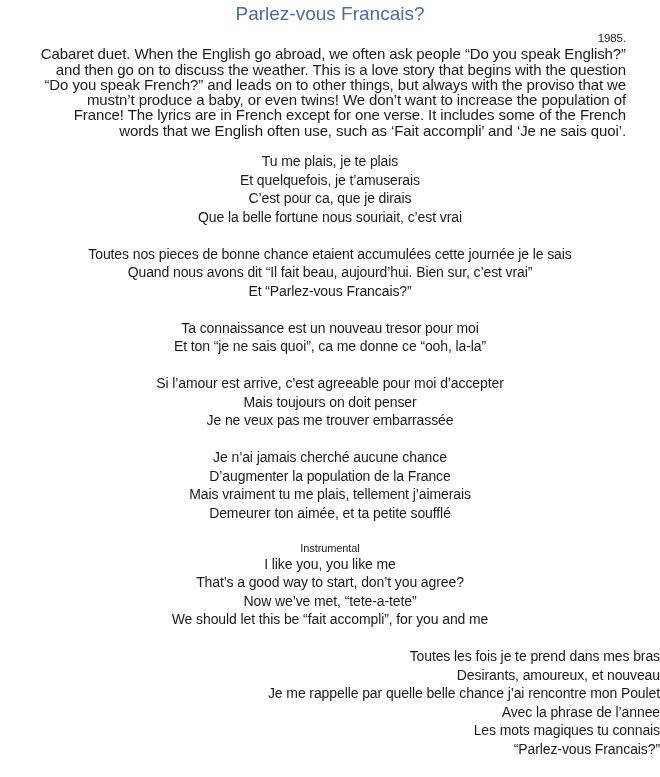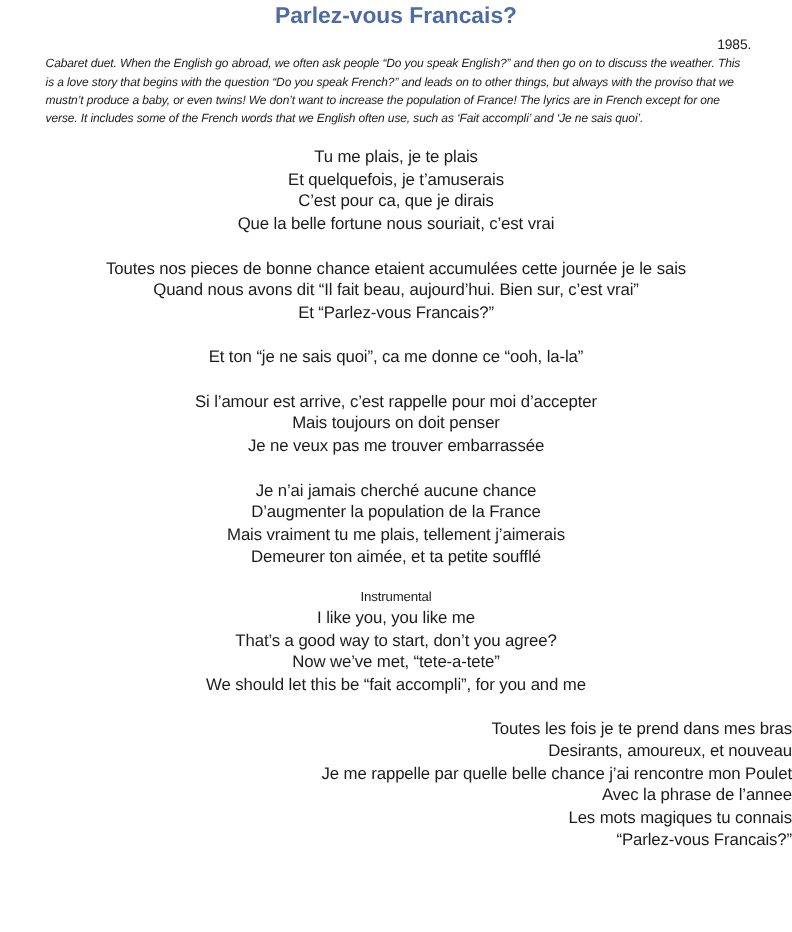--- a/index.html
+++ b/index.html
@@ -14,37 +14,36 @@
     font-family: "Liberation Sans", sans-serif;
     color: #1b1b1b;
   }
   .page {
     padding-top: 3px;
   }
   .title {
     text-align: center;
     font-size: 19px;
     line-height: 22px;
-    font-weight: 700;
+    font-weight: 400;
     margin: 0 0 6px 0;
   }
   .year {
     font-size: 11.5px;
     line-height: 15.3px;
     margin: 0 34px 0 38px;
     letter-spacing: -0.1px;
     text-align: right;
   }
   .intro {
-    font-size: 10px;
+    font-size: 15px;
     line-height: 15.3px;
     letter-spacing: -0.1px;
     margin: 0 34px 0 38px;
-    text-align: left;
-    font-style: italic;
+    text-align: right;
   }
   .lyrics {
     margin-top: 14px;
     text-align: center;
   }
   .verse {
     margin-bottom: 18.5px;
   }
   .verse:last-child {
     margin-bottom: 16px;
@@ -77,24 +76,25 @@
         <div class="lyric-line">Et quelquefois, je t’amuserais</div>
         <div class="lyric-line">C’est pour ca, que je dirais</div>
         <div class="lyric-line">Que la belle fortune nous souriait, c’est vrai</div>
       </div>
       <div class="verse">
         <div class="lyric-line">Toutes nos pieces de bonne chance etaient accumulées cette journée je le sais</div>
         <div class="lyric-line">Quand nous avons dit “Il fait beau, aujourd’hui. Bien sur, c’est vrai”</div>
         <div class="lyric-line">Et “Parlez-vous Francais?”</div>
       </div>
       <div class="verse">
+        <div class="lyric-line">Ta connaissance est un nouveau tresor pour moi</div>
         <div class="lyric-line">Et ton “je ne sais quoi”, ca me donne ce “ooh, la-la”</div>
       </div>
       <div class="verse">
-        <div class="lyric-line">Si l’amour est arrive, c’est rappelle pour moi d’accepter</div>
+        <div class="lyric-line">Si l’amour est arrive, c’est agreeable pour moi d’accepter</div>
         <div class="lyric-line">Mais toujours on doit penser</div>
         <div class="lyric-line">Je ne veux pas me trouver embarrassée</div>
       </div>
       <div class="verse">
         <div class="lyric-line">Je n’ai jamais cherché aucune chance</div>
         <div class="lyric-line">D’augmenter la population de la France</div>
         <div class="lyric-line">Mais vraiment tu me plais, tellement j’aimerais</div>
         <div class="lyric-line">Demeurer ton aimée, et ta petite soufflé</div>
       </div>
       <div class="verse">

